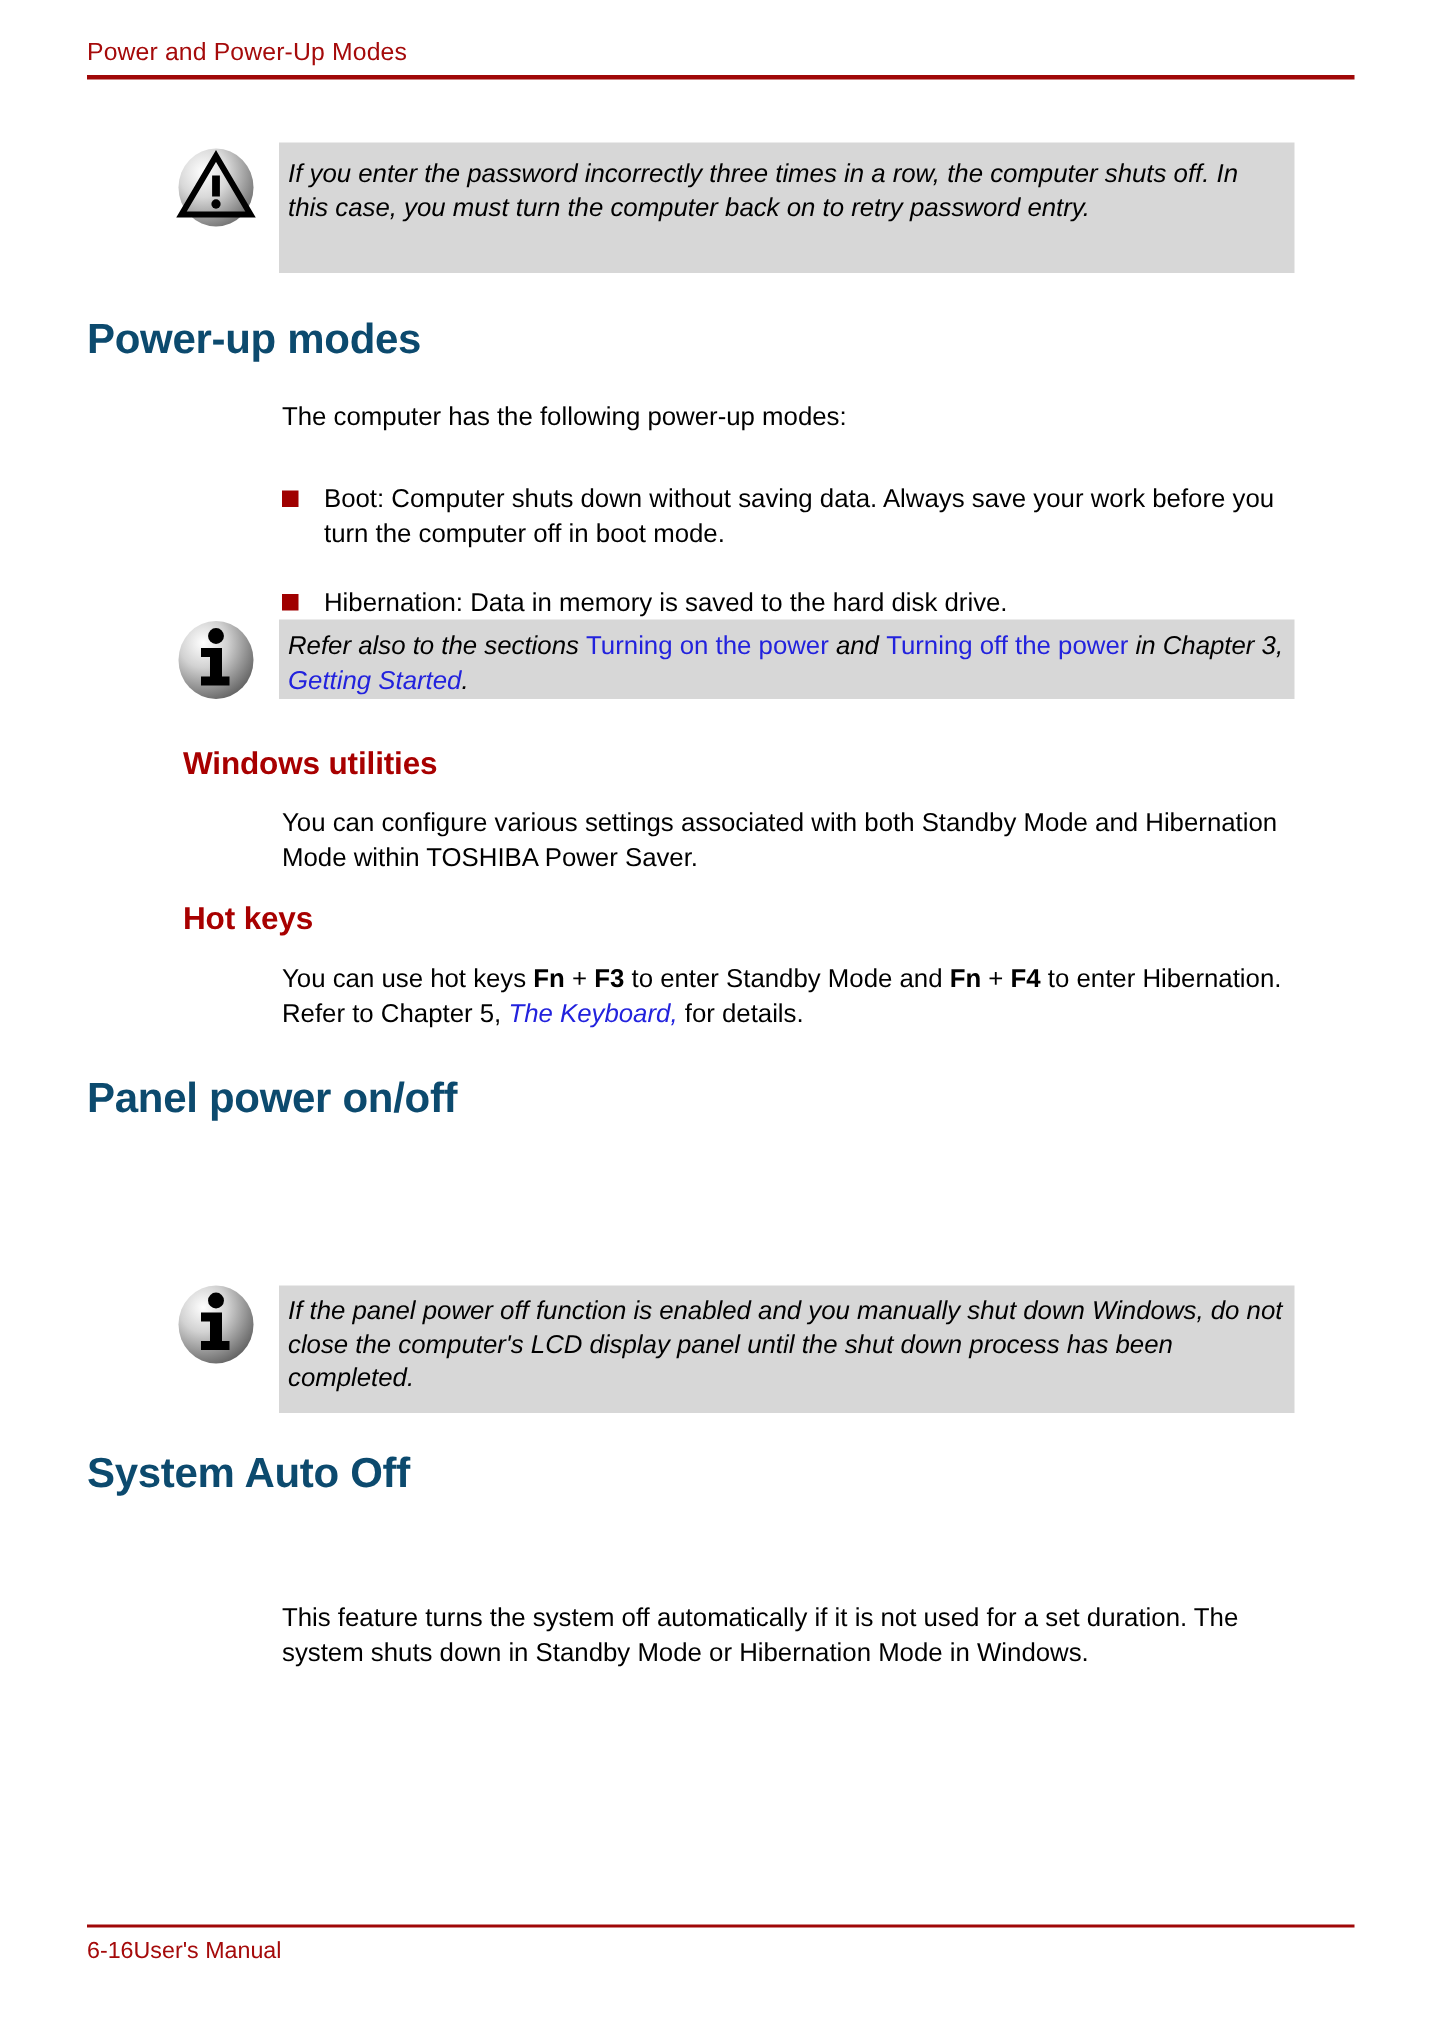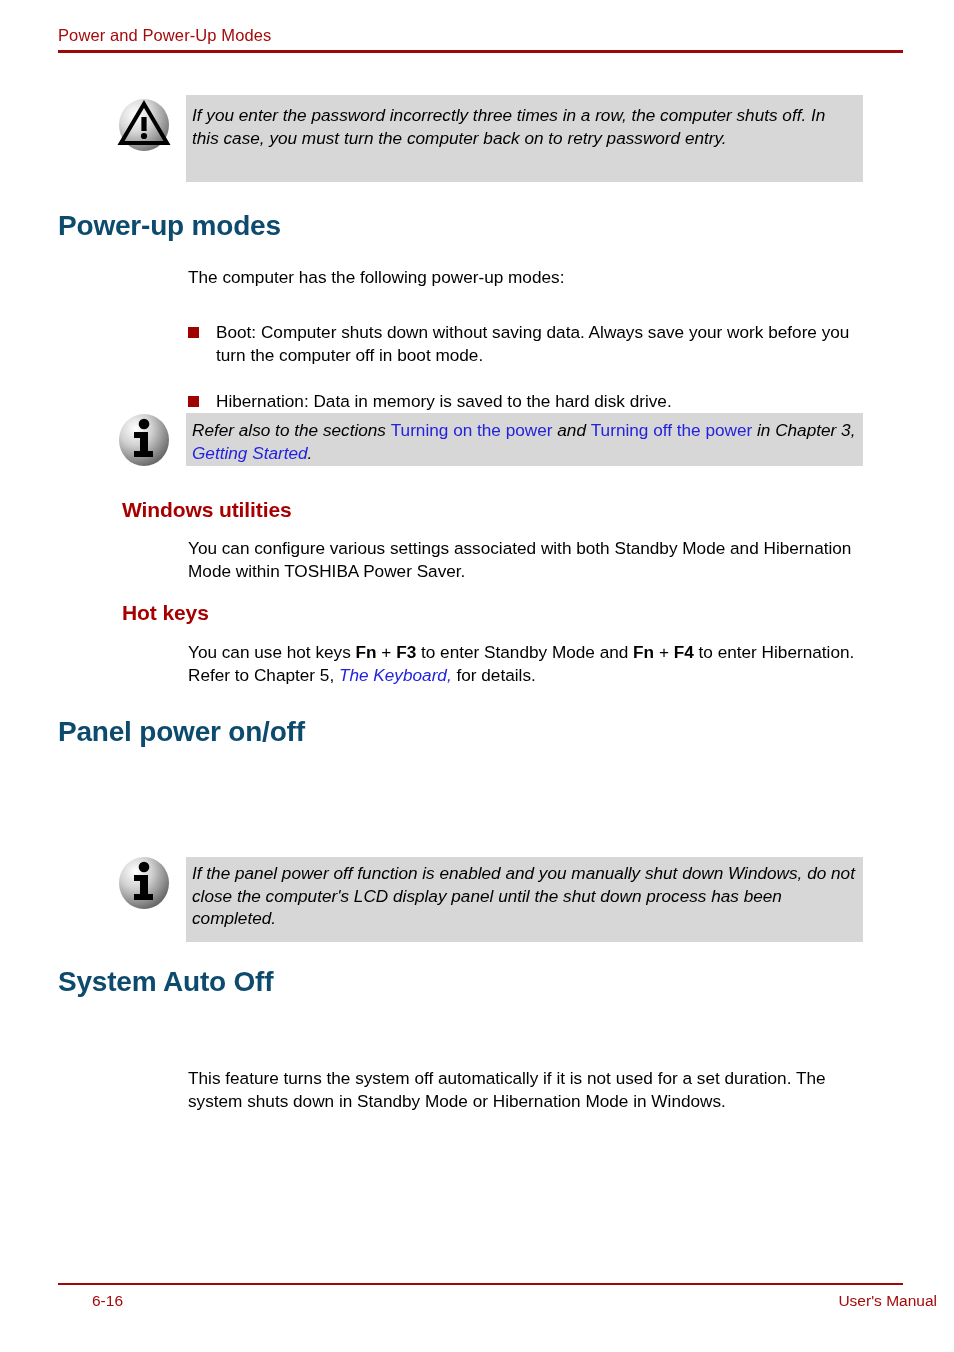--- a/index.html
+++ b/index.html
@@ -54,25 +54,23 @@
     width: 845px;
     height: 2px;
     background: #A00808;
   }
   .footer {
     position: absolute;
     left: 58px;
     top: 1292px;
     width: 845px;
     display: flex;
-    justify-content: space-between;
     align-items: baseline;
     font-size: 15.5px;
     color: #A50A0A;
-    margin-left: 34px;
   }
 
   
   .h1 {
     position: absolute;
     left: 58px;
     font-family: "Liberation Sans", sans-serif;
     font-weight: bold;
     font-size: 28px;
     color: #0c4a6e;

